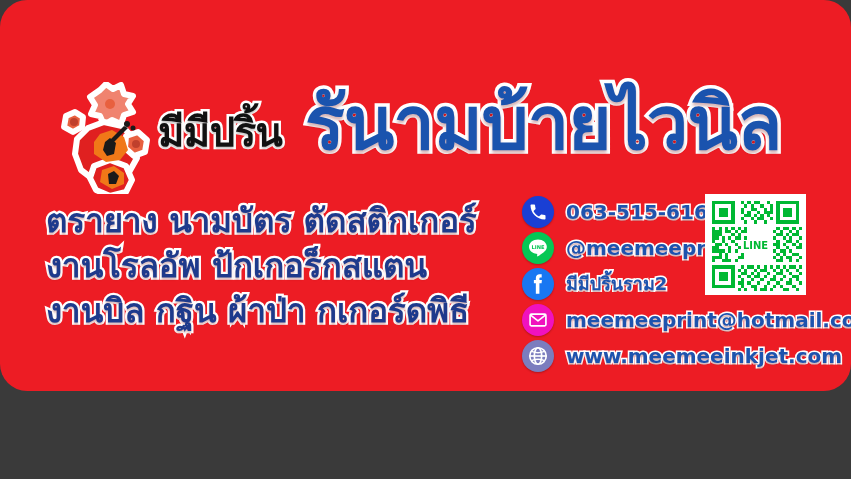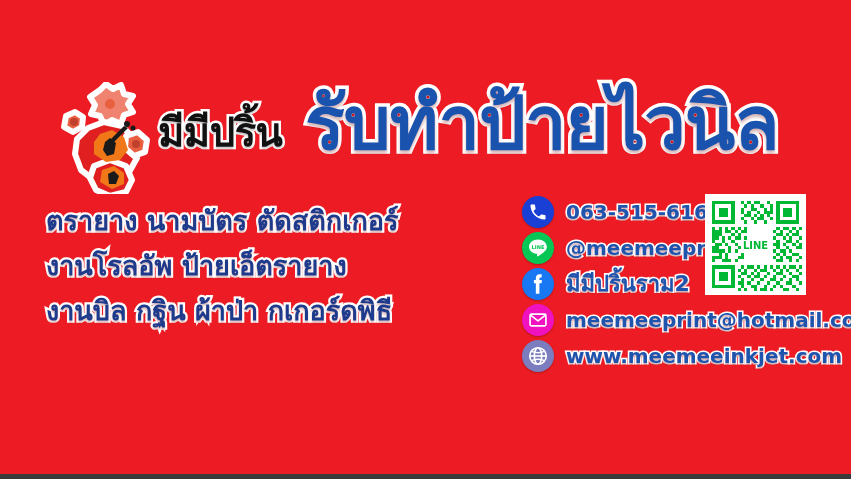--- a/index.html
+++ b/index.html
@@ -4,24 +4,25 @@
 <style>
   html, body {
     margin: 0;
     padding: 0;
     background: #3a3a3a;
   }
 
   #banner {
     position: relative;
     width: 851px;
-    height: 474px;
+    height: 391px;
     overflow: hidden;
     background: #ED1C24;
     font-family: "DejaVu Sans", "Liberation Sans", sans-serif;
+    border-radius: 27px;
     -webkit-font-smoothing: antialiased;
   }
 
   
   #logo-block {
     position: absolute;
     left: 48px;
     top: 82px;
     width: 250px;
     height: 112px;
@@ -68,21 +69,21 @@
 
   
   #services {
     position: absolute;
     left: 46px;
     top: 198px;
     width: 470px;
   }
 
   .service-line {
-    font-size: 27px;
+    font-size: 33px;
     font-weight: bold;
     color: #1E3A8C;
     line-height: 45px;
     white-space: nowrap;
     -webkit-text-stroke: 4.5px #ffffff;
     paint-order: stroke fill;
     text-shadow: 0 2px 2px rgba(120,10,12,0.28);
   }
 
   
@@ -118,21 +119,21 @@
     font-size: 20px;
     font-weight: bold;
     color: #1E53AE;
     white-space: nowrap;
     line-height: 1;
     -webkit-text-stroke: 3.2px #ffffff;
     paint-order: stroke fill;
     text-shadow: 0 2px 1px rgba(120,10,12,0.30);
   }
 
-  .contact-text.thai { font-size: 22px; }
+  .contact-text.thai { font-size: 18px; }
 
   
   #qr-wrap {
     position: absolute;
     left: 705px;
     top: 194px;
     width: 101px;
     height: 101px;
     background: #ffffff;
     padding: 0;
@@ -180,25 +181,25 @@
           <circle cx="62" cy="22" r="5" fill="#E8603F"></circle>
           <circle cx="26" cy="40" r="4" fill="#C0402C"></circle>
           <circle cx="88" cy="62" r="4" fill="#C0402C"></circle>
         </g>
       </svg>
     </div>
 
     <div id="brand-name">มีมีปริ้น</div>
   </div>
 
-  <div id="headline">รับทำป้ายไวนิล</div>
+  <div id="headline">รันามบ้ายไวนิล</div>
 
   <div id="services">
     <div class="service-line">ตรายาง นามบัตร ตัดสติกเกอร์</div>
-    <div class="service-line">งานโรลอัพ ป้ายเอ็ตรายาง</div>
+    <div class="service-line">งานโรลอัพ ป้กเกอร็กสแตน</div>
     <div class="service-line">งานบิล กฐิน ผ้าป่า กเกอร์ดพิธี</div>
   </div>
 
   <div id="contacts">
 
     <div class="contact-row">
       <span class="contact-icon" style="background:#1A3FD4;">
         <svg width="20" height="20" viewBox="0 0 24 24">
           <path fill="#ffffff" d="M6.6 10.8c1.5 2.9 3.7 5.1 6.6 6.6l2.2-2.2c.3-.3.7-.4 1-.2 1.2.4 2.4.6 3.6.6.6 0 1 .4 1 1V20c0 .6-.4 1-1 1C10.6 21 3 13.4 3 4c0-.6.4-1 1-1h3.5c.6 0 1 .4 1 1 0 1.3.2 2.5.6 3.6.1.4 0 .8-.2 1.1l-2.3 2.1z"></path>
         </svg>

